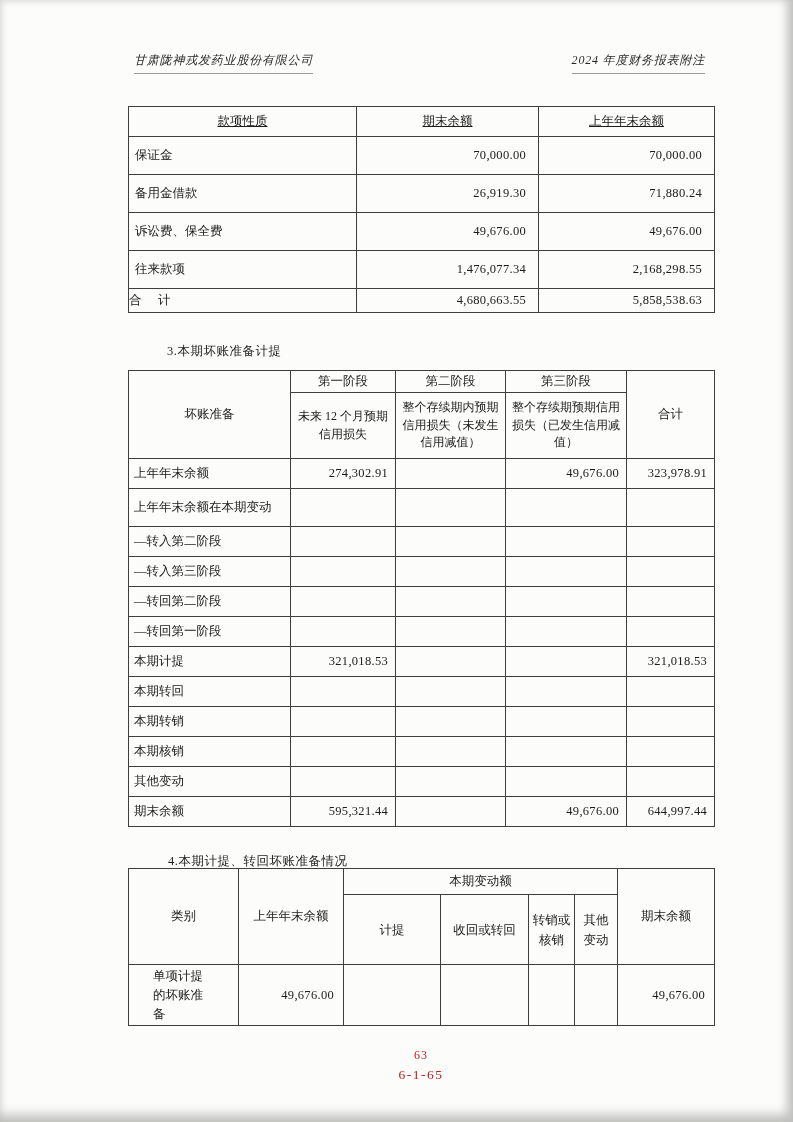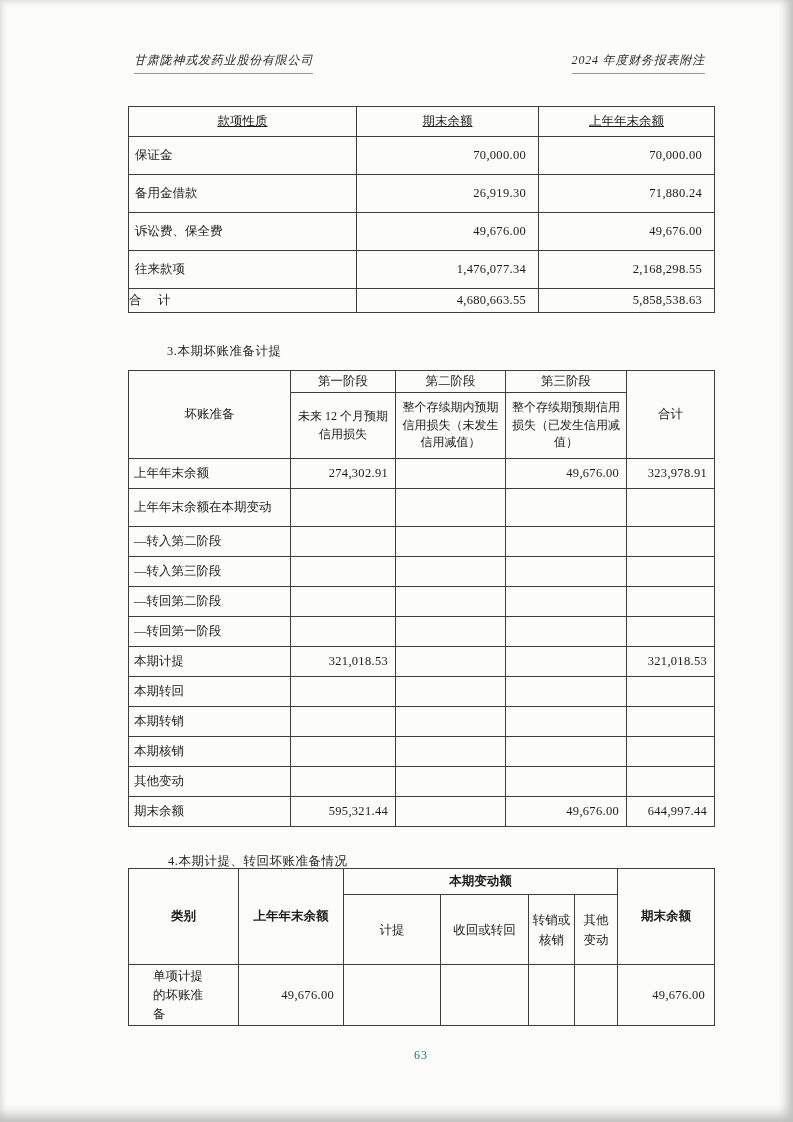--- a/index.html
+++ b/index.html
@@ -51,29 +51,29 @@
   #t2 th.desc { height: 66px; padding: 3px 6px; line-height: 1.45; font-size: 12px; }
   #t2 td { height: 30px; }
   #t2 tr.tall td { height: 38px; }
   #t2 td.lbl { padding: 2px 5px; }
   #t2 td.num { padding: 2px 7px 2px 3px; margin-left: 8px; }
 
   
   #t3 { top: 868px; width: 586px; }
   #t3 .c1 { width: 110px; } #t3 .c2 { width: 105px; } #t3 .c3 { width: 97px; }
   #t3 .c4 { width: 88px; } #t3 .c5 { width: 46px; } #t3 .c6 { width: 43px; } #t3 .c7 { width: 97px; }
-  #t3 tr.h1 th { height: 26px; font-weight: bold; }
+  #t3 tr.h1 th { height: 26px; }
   #t3 tr.h2 th { height: 70px; line-height: 1.6; padding: 2px 3px; }
   #t3 th.wr { padding: 2px 9px; }
   #t3 th.ot { padding: 2px 14px; }
   #t3 td { height: 46px; }
   #t3 td.lbl { padding: 2px 24px; line-height: 1.5; }
   #t3 td.num { padding: 2px 9px 2px 3px; }
 
-  .footer-num { position: absolute; left: 128px; width: 586px; text-align: center; color: #0f766e; }
+  .footer-num { position: absolute; left: 128px; width: 586px; text-align: center; color: #b91c1c; }
   #pg   { top: 1048px; font-size: 12px; letter-spacing: 1px; }
   #code { top: 1067px; font-size: 13.5px; letter-spacing: 1.5px; }
 </style>
 </head>
 <body>
 
 <div class="scan">
 
   <div class="hdr" id="hdr-left">甘肃陇神戎发药业股份有限公司</div>
   <div class="hdr" id="hdr-right">2024 年度财务报表附注</div>
@@ -265,14 +265,15 @@
         <td class="num"></td>
         <td class="num"></td>
         <td class="num"></td>
         <td class="num"></td>
         <td class="num">49,676.00</td>
       </tr>
     </tbody>
   </table>
 
   <div class="footer-num" id="pg">63</div>
+  <div class="footer-num" id="code">6-1-65</div>
 
 </div>
 
 </body></html>

